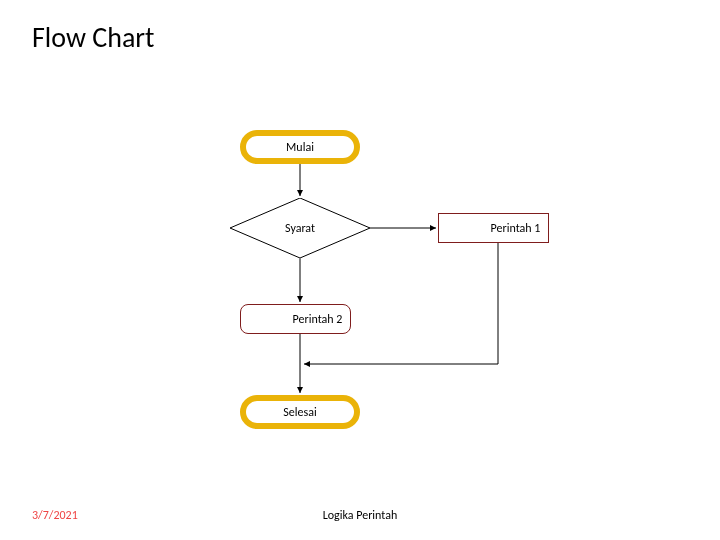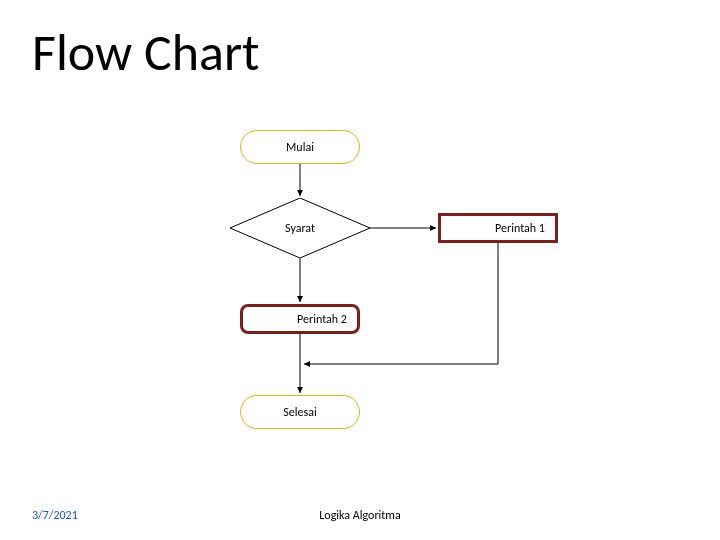--- a/index.html
+++ b/index.html
@@ -8,45 +8,45 @@
       height: 540px;
       background: #ffffff;
       font-family: "Calibri", "Segoe UI", Arial, sans-serif;
       position: relative;
       overflow: hidden;
     }
     .title {
       position: absolute;
       left: 32px;
       top: 20px;
-      font-size: 52px;
+      font-size: 28px;
       font-weight: 400;
       color: #000;
     }
     .node {
       position: absolute;
       font-size: 12px;
       color: #000;
       display: flex;
       align-items: center;
       justify-content: center;
       background: #fff;
     }
     
     .pill {
       width: 120px;
       height: 34px;
-      border: 1px solid #eab308;
+      border: 6px solid #eab308;
       border-radius: 17px;
     }
     
     .rect {
-      width: 120px;
+      width: 111px;
       height: 30px;
-      border: 3px solid #7f1d1d;
+      border: 1px solid #7f1d1d;
       padding-left: 44px;
     }
     
     .diamond-wrap {
       width: 140px;
       height: 60px;
       align-items: center;
     }
     .diamond-svg {
       position: absolute;
@@ -68,21 +68,21 @@
       left: 0; top: 0;
       width: 720px;
       height: 540px;
       pointer-events: none;
     }
     .footer-left {
       position: absolute;
       left: 32px;
       bottom: 18px;
       font-size: 12px;
-      color: #1d4ed8;
+      color: #ef4444;
     }
     .footer-center {
       position: absolute;
       bottom: 18px;
       left: 0;
       width: 100%;
       text-align: center;
       font-size: 12px;
       color: #000;
     }
@@ -129,13 +129,13 @@
   <line x1="300" y1="258" x2="300" y2="302" stroke="#000" stroke-width="1" marker-end="url(#arrow)"></line>
 
   <line x1="300" y1="334" x2="300" y2="364" stroke="#000" stroke-width="1"></line>
 
   <line x1="300" y1="364" x2="300" y2="393" stroke="#000" stroke-width="1" marker-end="url(#arrow)"></line>
 
   <polyline points="498,243 498,364 304,364" fill="none" stroke="#000" stroke-width="1" marker-end="url(#arrow)"></polyline>
 </svg>
 
 <div class="footer-left">3/7/2021</div>
-<div class="footer-center">Logika Algoritma</div>
+<div class="footer-center">Logika Perintah</div>
 
 </body></html>

